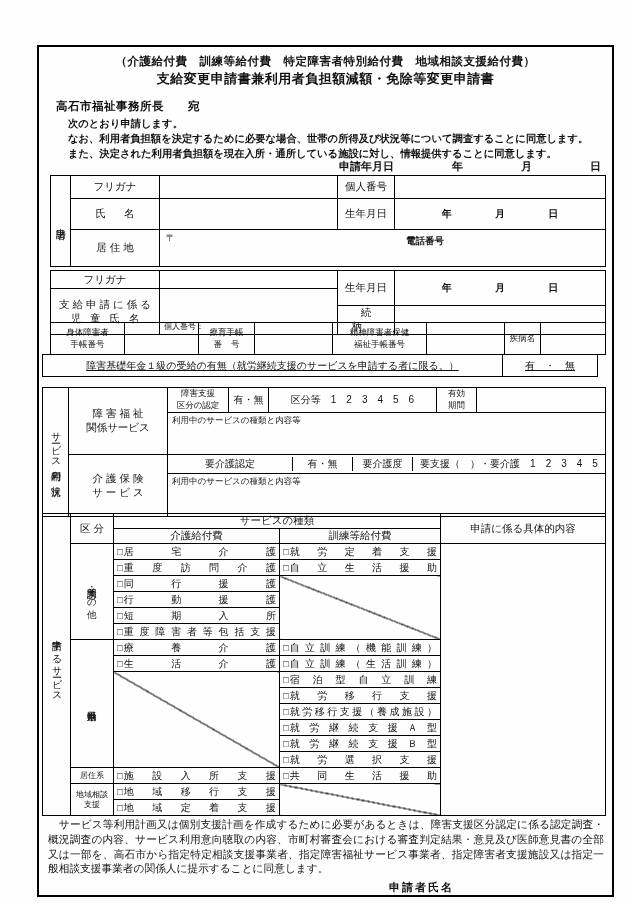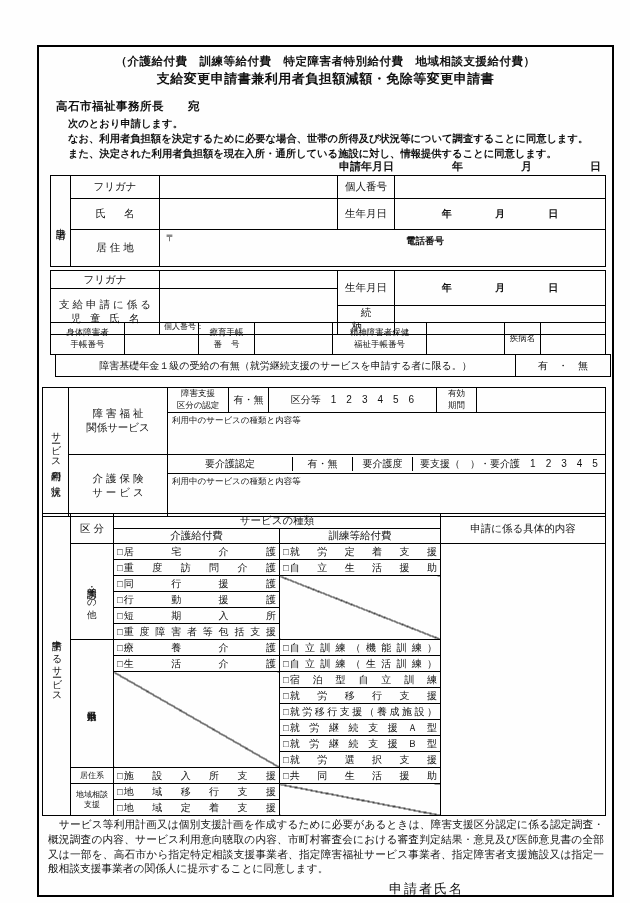--- a/index.html
+++ b/index.html
@@ -44,21 +44,21 @@
   .hdr{font-weight:bold;font-size:10.5px;}
   .chkw{display:flex;align-items:center;padding:0 3px;}
   .cb{font-size:9.5px;margin-right:1px;}
   .cl{display:block;flex:1;text-align:justify;text-align-last:justify;
       text-justify:distribute;text-justify:inter-character;font-size:10px;}
   .diag{background:linear-gradient(to top right,transparent calc(50% - .7px),
         #444 calc(50% - .7px),#444 calc(50% + .7px),transparent calc(50% + .7px));}
   .kubun-sm{font-size:8px;line-height:1.25;}
   .consent{position:absolute;top:770px;left:9px;width:556px;font-size:10.7px;
            font-weight:500;line-height:14.8px;text-align:justify;}
-  .sig{position:absolute;top:833px;left:350px;font-size:13px;font-weight:400;letter-spacing:2px;}
+  .sig{position:absolute;top:833px;left:350px;font-size:11px;font-weight:700;letter-spacing:2px;}
 </style>
 </head>
 <body>
 
 <div class="page">
 
   <div class="box">
     <div class="title1">（介護給付費　訓練等給付費　特定障害者特別給付費　地域相談支援給付費）</div>
     <div class="title2">支給変更申請書兼利用者負担額減額・免除等変更申請書</div>
     <div class="addressee">高石市福祉事務所長　　宛</div>
@@ -193,21 +193,21 @@
           <div>精神障害者保健</div>
           <div>福祉手帳番号</div>
         </td>
         <td></td>
         <td class="sm">疾病名</td>
         <td></td>
       </tr>
     </tbody>
       </table>
 
-    <table class="t" style="left:16px;top:307px;width:555px;">
+    <table class="t" style="left:3px;top:307px;width:555px;text-decoration:underline;">
       <colgroup>
           <col style="width:460px">
           <col style="width:95px">
         </colgroup>
       <tbody>
           <tr style="height:22px;">
         <td>障害基礎年金１級の受給の有無（就労継続支援のサービスを申請する者に限る。）</td>
         <td>有　・　無</td>
       </tr>
     </tbody>

